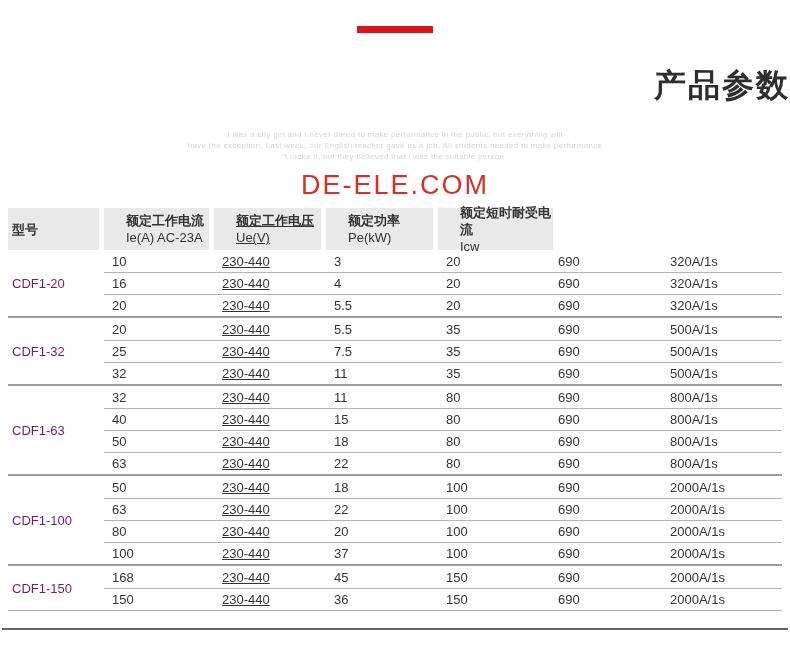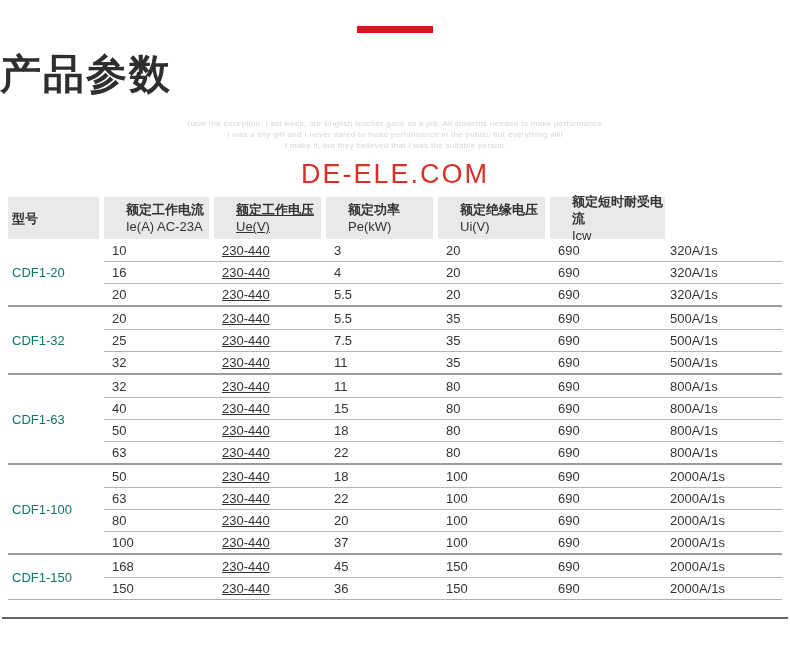--- a/index.html
+++ b/index.html
@@ -13,23 +13,23 @@
     background: #fff;
     overflow: hidden;
   }
   
   .red-bar {
     width: 76px; height: 7px;
     background: #d9141c;
     margin: 26px auto 0;
   }
   .page-title {
-    margin-top: 14px;
-    text-align: left;
-    font-size: 41px;
+    margin-top: 25px;
+    text-align: right;
+    font-size: 32px;
     line-height: 54px;
     font-weight: 700;
     letter-spacing: 2px;
     color: #2e2e2e;
   }
   .subtitle {
     margin-top: 17px;
     text-align: center;
     font-size: 8px;
     line-height: 11px;
@@ -72,21 +72,21 @@
   .c4 { width: 112px; flex: 0 0 112px; }
   .c5 { width: 112px; flex: 0 0 112px; }
   .c6 { width: 120px; flex: 0 0 120px; }
   .tbody { border-bottom: 1px solid #b0b0b0; }
   .group { display: flex; }
   .group + .group { border-top: 2px solid #9c9c9c; }
   .model-cell {
     width: 96px; flex: 0 0 96px;
     display: flex; align-items: center;
     padding-left: 4px;
-    color: #0f766e;
+    color: #701a75;
   }
   .rows { flex: 1; display: flex; flex-direction: column; }
   .trow { display: flex; height: 22px; align-items: center; }
   .trow + .trow { border-top: 1px solid #b4b4b4; }
   .cell { padding-left: 8px; overflow: hidden; white-space: nowrap; }
   .bottom-rule {
     margin: 17px 2px 0 2px;
     height: 2px;
     background: #646464;
   }
@@ -94,22 +94,22 @@
 </head>
 <body>
 
 <div class="canvas">
 
   <div class="red-bar"></div>
 
   <h1 class="page-title">产品参数</h1>
 
   <div class="subtitle">
+    <div>I was a shy girl and I never dared to make performance in the public, but everything will</div>
     <div>have the exception. Last week, our English teacher gave us a job. All students needed to make performance</div>
-    <div>I was a shy girl and I never dared to make performance in the public, but everything will</div>
     <div>'t make it, but they believed that I was the suitable person.</div>
   </div>
 
   <div class="brand">DE-ELE.COM</div>
 
   <div class="spec-table">
 
     <div class="thead">
       <div class="hcell c0">
         <span class="hname">型号</span>
@@ -119,24 +119,20 @@
         <span class="hsym">Ie(A) AC-23A</span>
       </div>
       <div class="hcell c2">
         <span class="hname">额定工作电压</span>
         <span class="hsym">Ue(V)</span>
       </div>
       <div class="hcell c3">
         <span class="hname">额定功率</span>
         <span class="hsym">Pe(kW)</span>
       </div>
-      <div class="hcell c5">
-        <span class="hname">额定绝缘电压</span>
-        <span class="hsym">Ui(V)</span>
-      </div>
       <div class="hcell c6">
         <span class="hname">额定短时耐受电流</span>
         <span class="hsym">Icw</span>
       </div>
     </div>
 
     <div class="tbody">
         <div class="group">
           <div class="model-cell">CDF1-20</div>
           <div class="rows">

